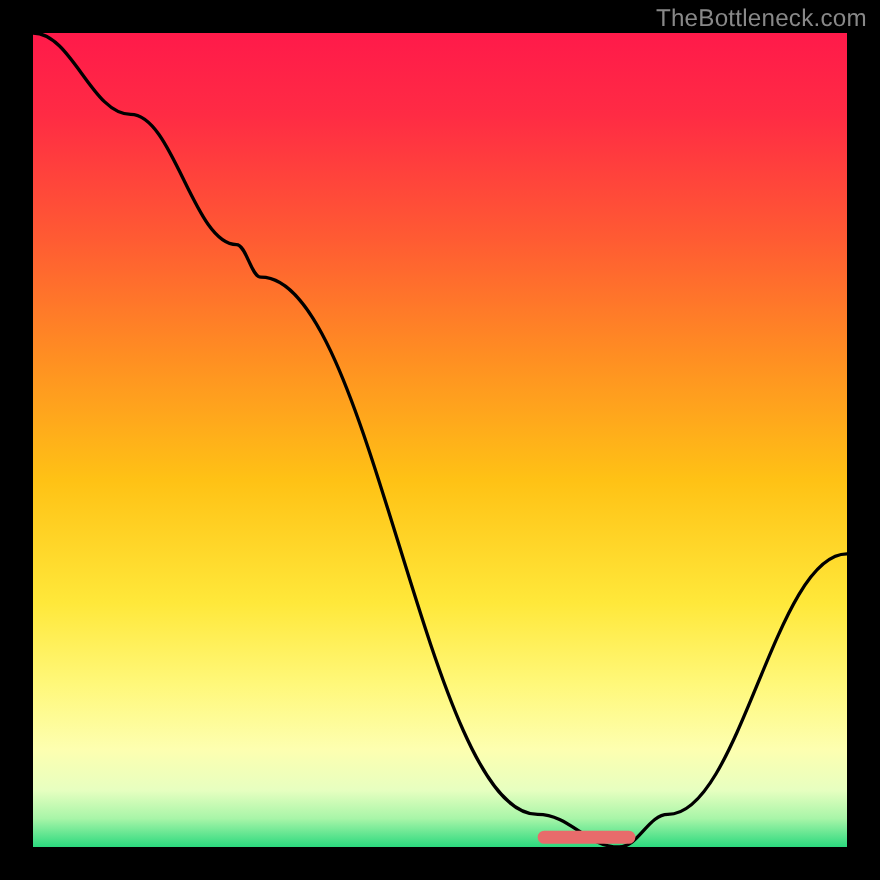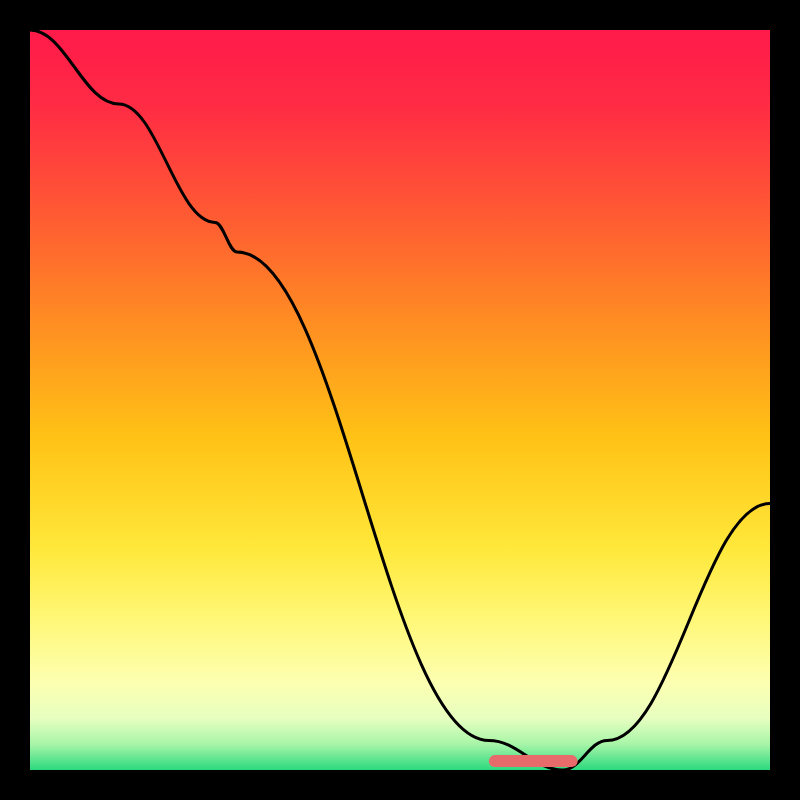--- a/index.html
+++ b/index.html
@@ -34,20 +34,21 @@
     letter-spacing: 0.2px;
   }
   svg {
     display: block;
   }
 </style>
 </head>
 <body>
 
 <div class="frame">
+  <div class="watermark">TheBottleneck.com</div>
 
   <div class="plot-area">
     <svg id="chart-svg" width="740" height="740" viewBox="0 0 740 740">
       <defs>
         <linearGradient id="bg-grad" x1="0" y1="0" x2="0" y2="1">
             <stop offset="0%" stop-color="#ff1a4a"></stop>
             <stop offset="10%" stop-color="#ff2b44"></stop>
             <stop offset="25%" stop-color="#ff5a33"></stop>
             <stop offset="40%" stop-color="#ff8f22"></stop>
             <stop offset="55.00000000000001%" stop-color="#ffc215"></stop>

